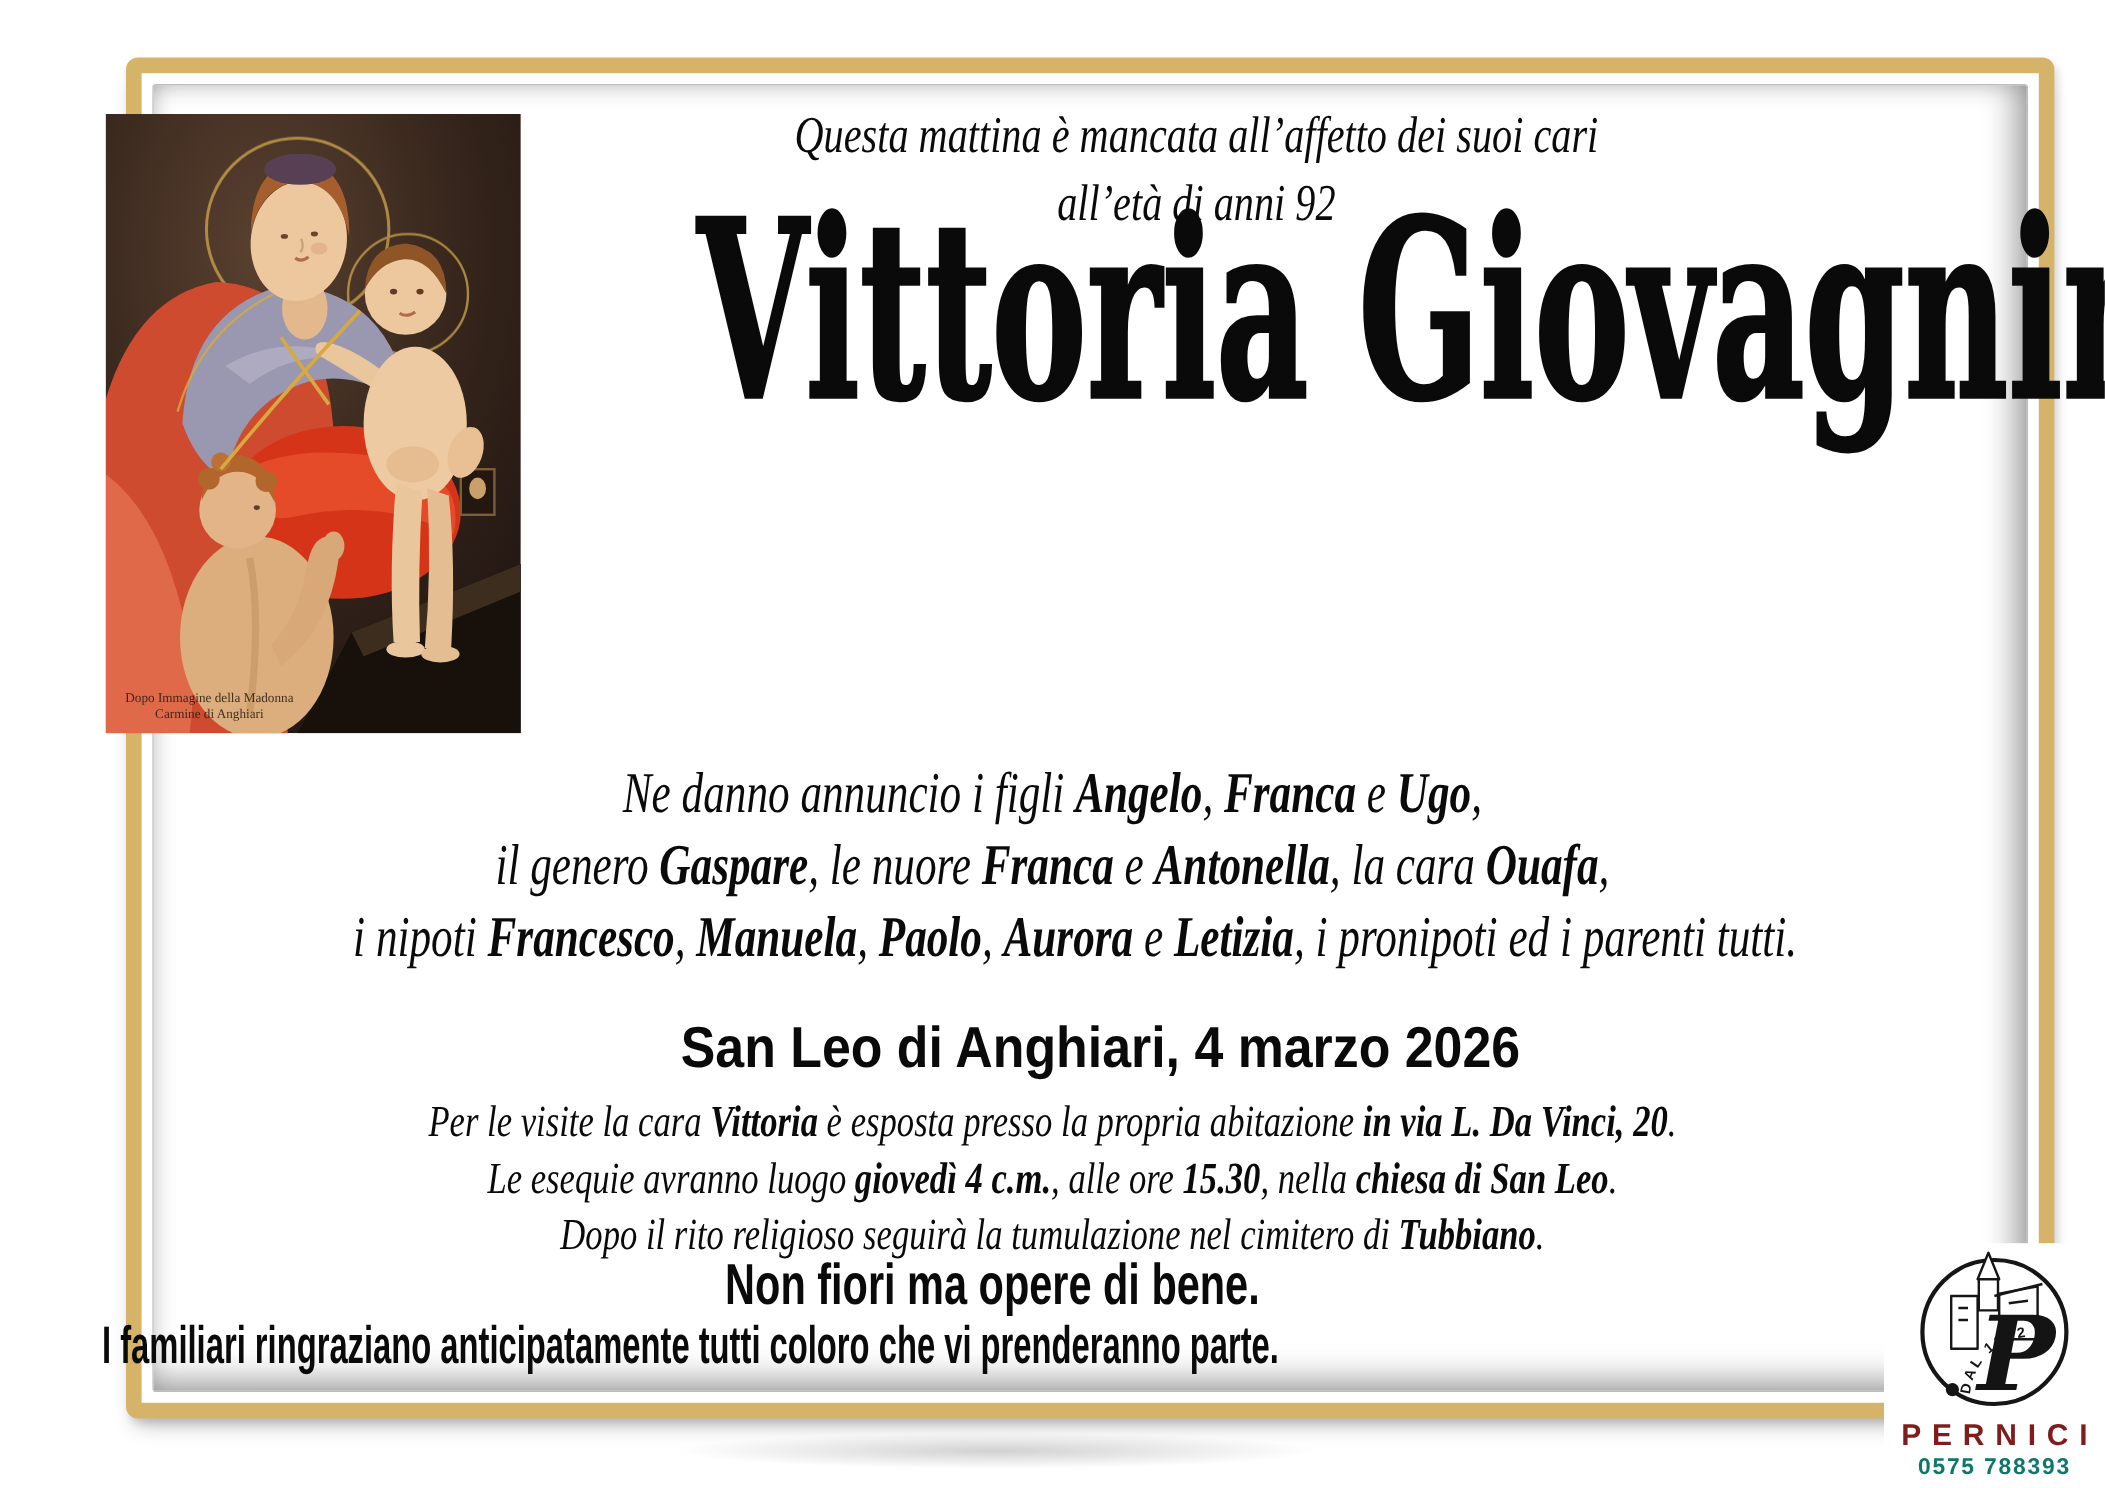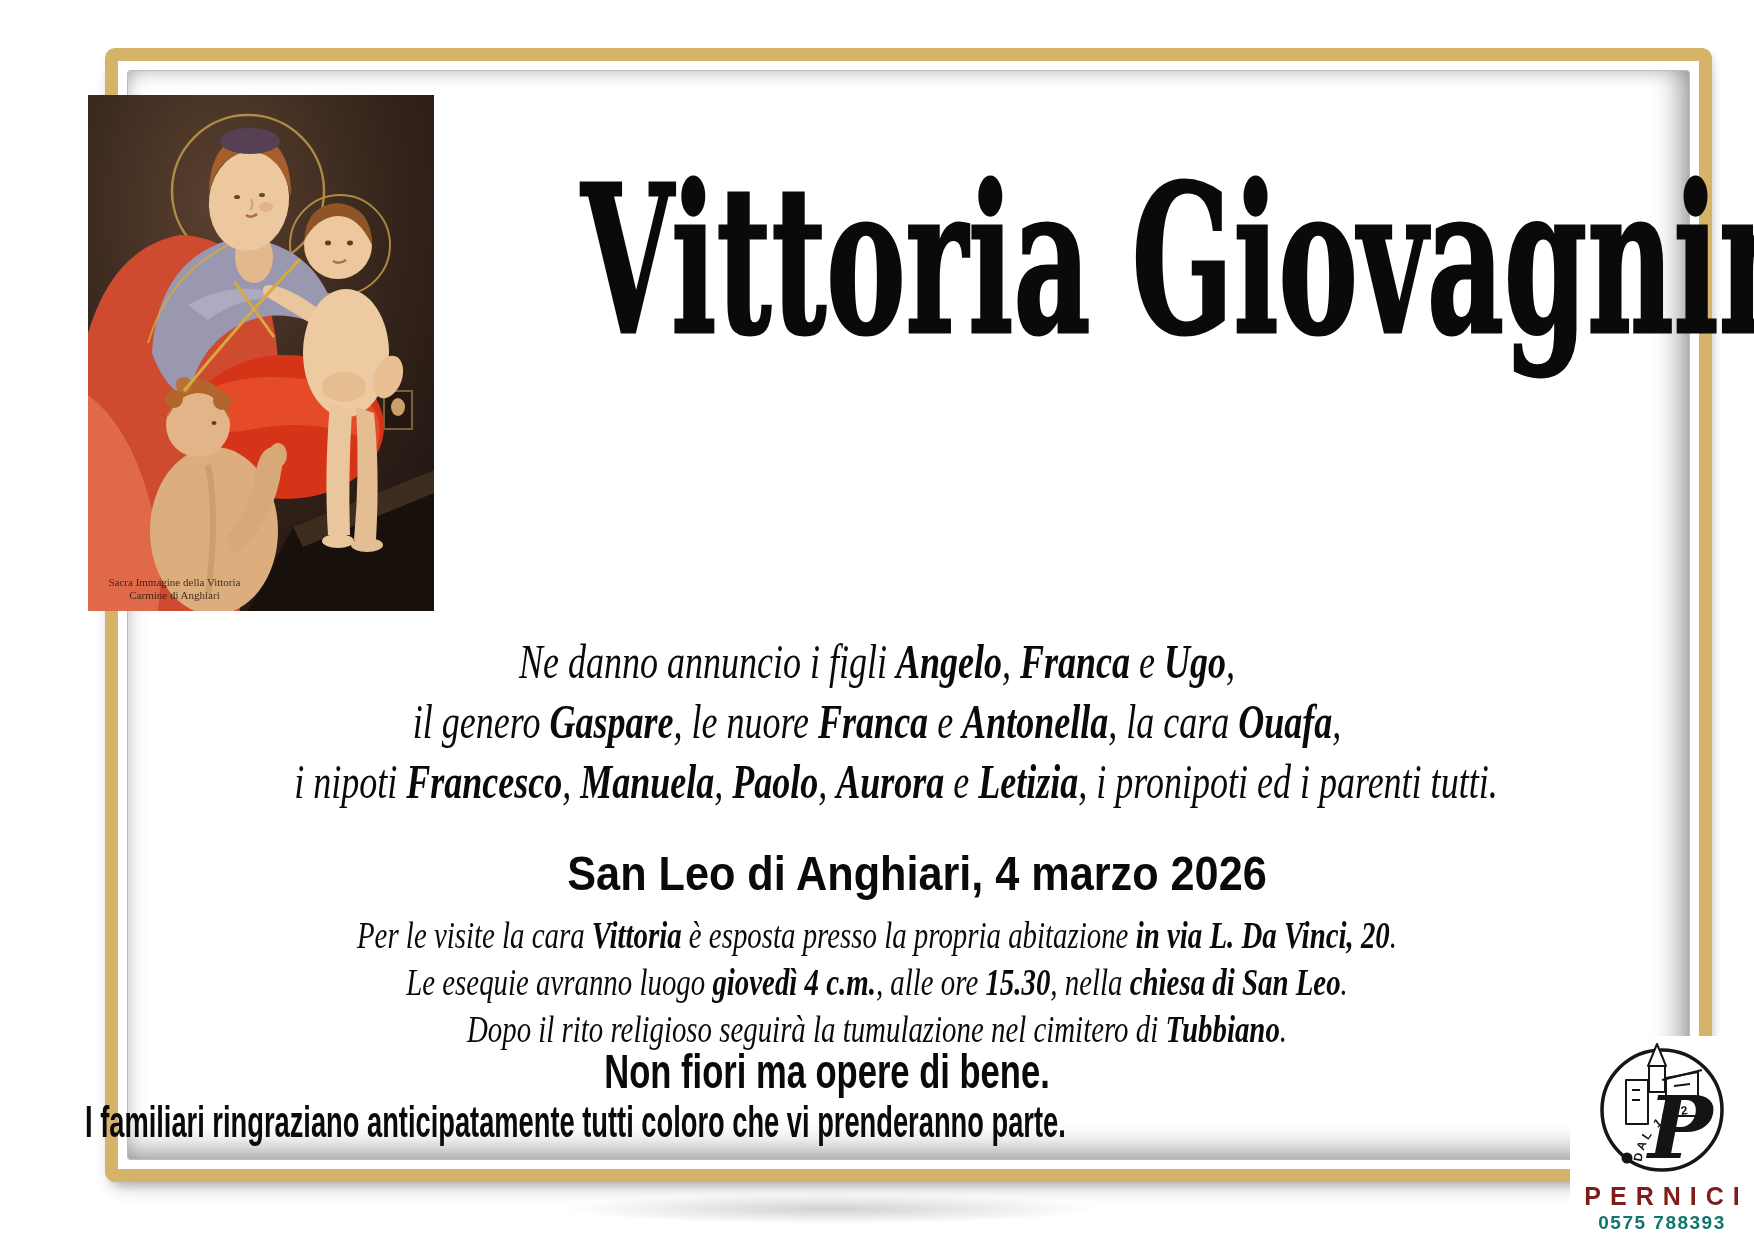--- a/index.html
+++ b/index.html
@@ -156,25 +156,29 @@
         <ellipse cx="126" cy="328" rx="2.5" ry="2" fill="#5f3c2a"></ellipse>
       </g>
 
       <g>
         <path d="M96,296 Q150,230 212,164" stroke="#d8a93f" stroke-width="3" fill="none"></path>
         <path d="M146,186 L186,242" stroke="#d8a93f" stroke-width="3" fill="none"></path>
         <path d="M60,248 Q80,180 140,150" stroke="#d8a93f" stroke-width="2" fill="none" opacity=".8"></path>
       </g>
     </svg>
     <div class="paint-caption">
-      <div>Sacra Immagine della Vittoria</div>
+      <div>Dopo Immagine della Madonna</div>
       <div>Carmine di Anghiari</div>
     </div>
   </div>
 
+  <div class="intro ser-i">
+    <div class="sqz" style="--sx:.78">Questa mattina è mancata all’affetto dei suoi cari</div>
+    <div class="sqz" style="--sx:.78">all’età di anni 92</div>
+  </div>
 
   <div class="name1">
     <div class="sqz">Vittoria Giovagnini</div>
   </div>
 
   <div class="announce ser-i">
     <div class="sqz"><span>Ne danno annuncio i figli </span><span class="b">Angelo</span><span>, </span><span class="b">Franca</span><span> e </span><span class="b">Ugo</span><span>,</span></div>
     <div class="sqz"><span>il genero </span><span class="b">Gaspare</span><span>, le nuore </span><span class="b">Franca</span><span> e </span><span class="b">Antonella</span><span>, la cara </span><span class="b">Ouafa</span><span>,</span></div>
     <div class="sqz"><span>i nipoti </span><span class="b">Francesco</span><span>, </span><span class="b">Manuela</span><span>, </span><span class="b">Paolo</span><span>, </span><span class="b">Aurora</span><span> e </span><span class="b">Letizia</span><span>, i pronipoti ed i parenti tutti.</span></div>
   </div>

